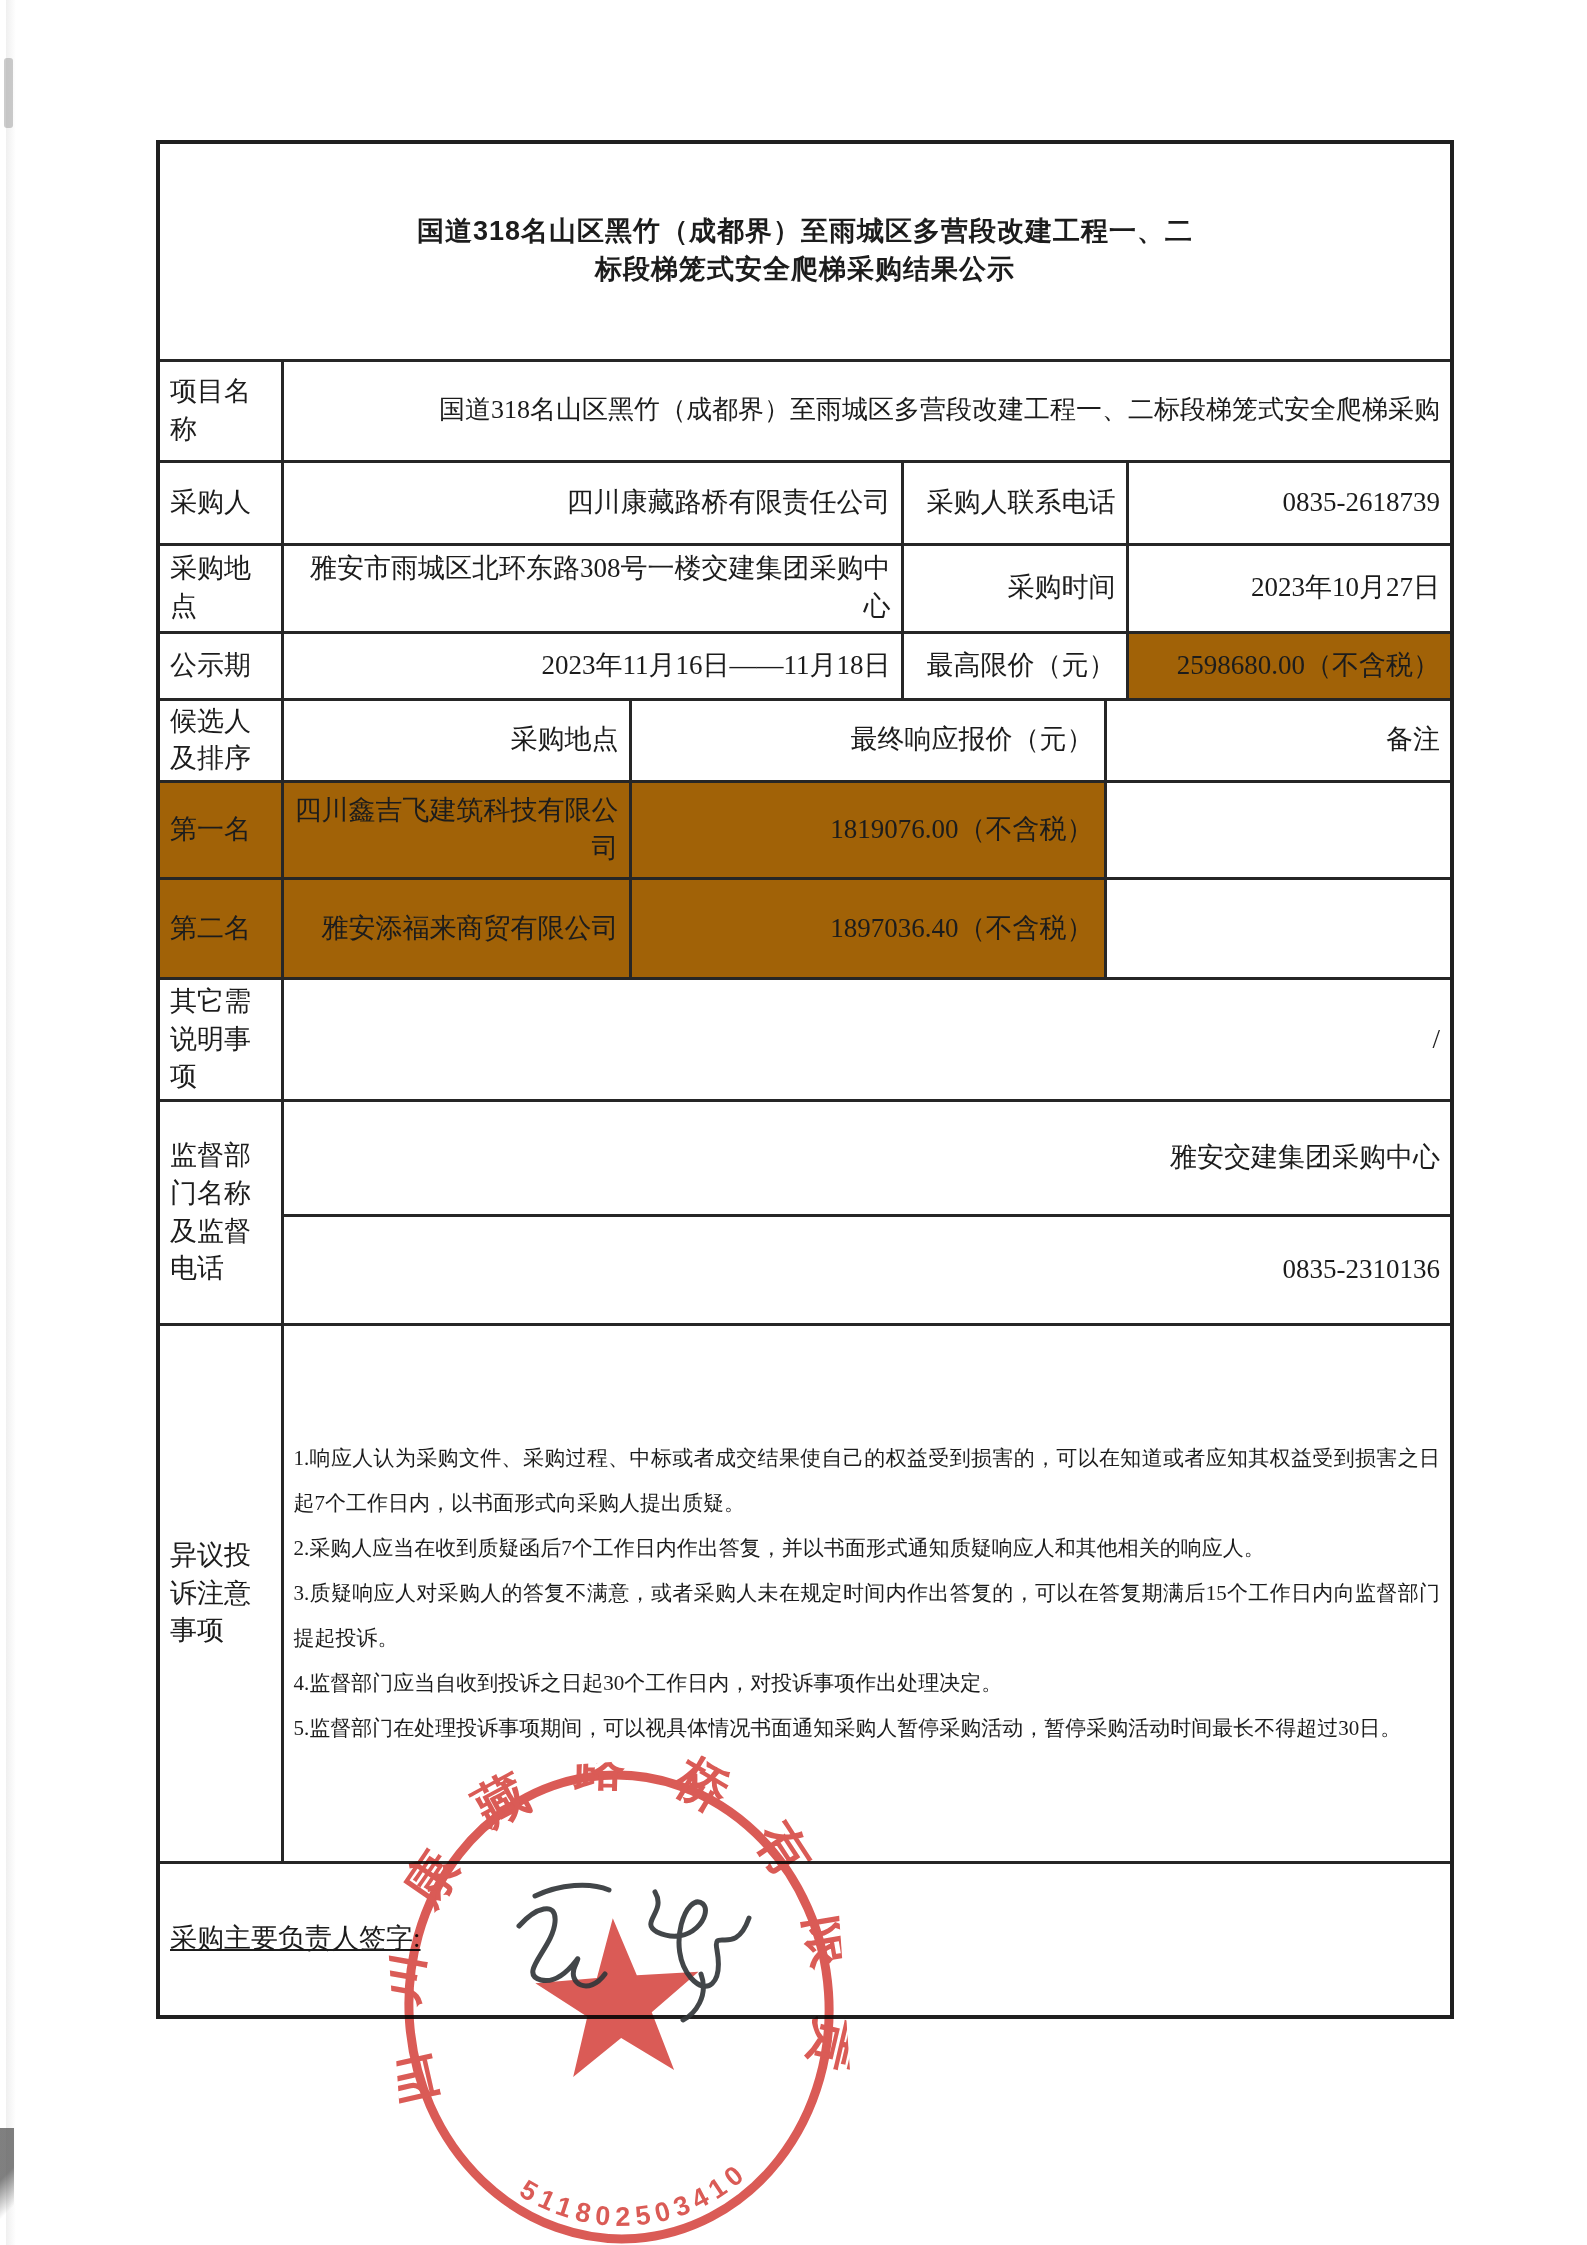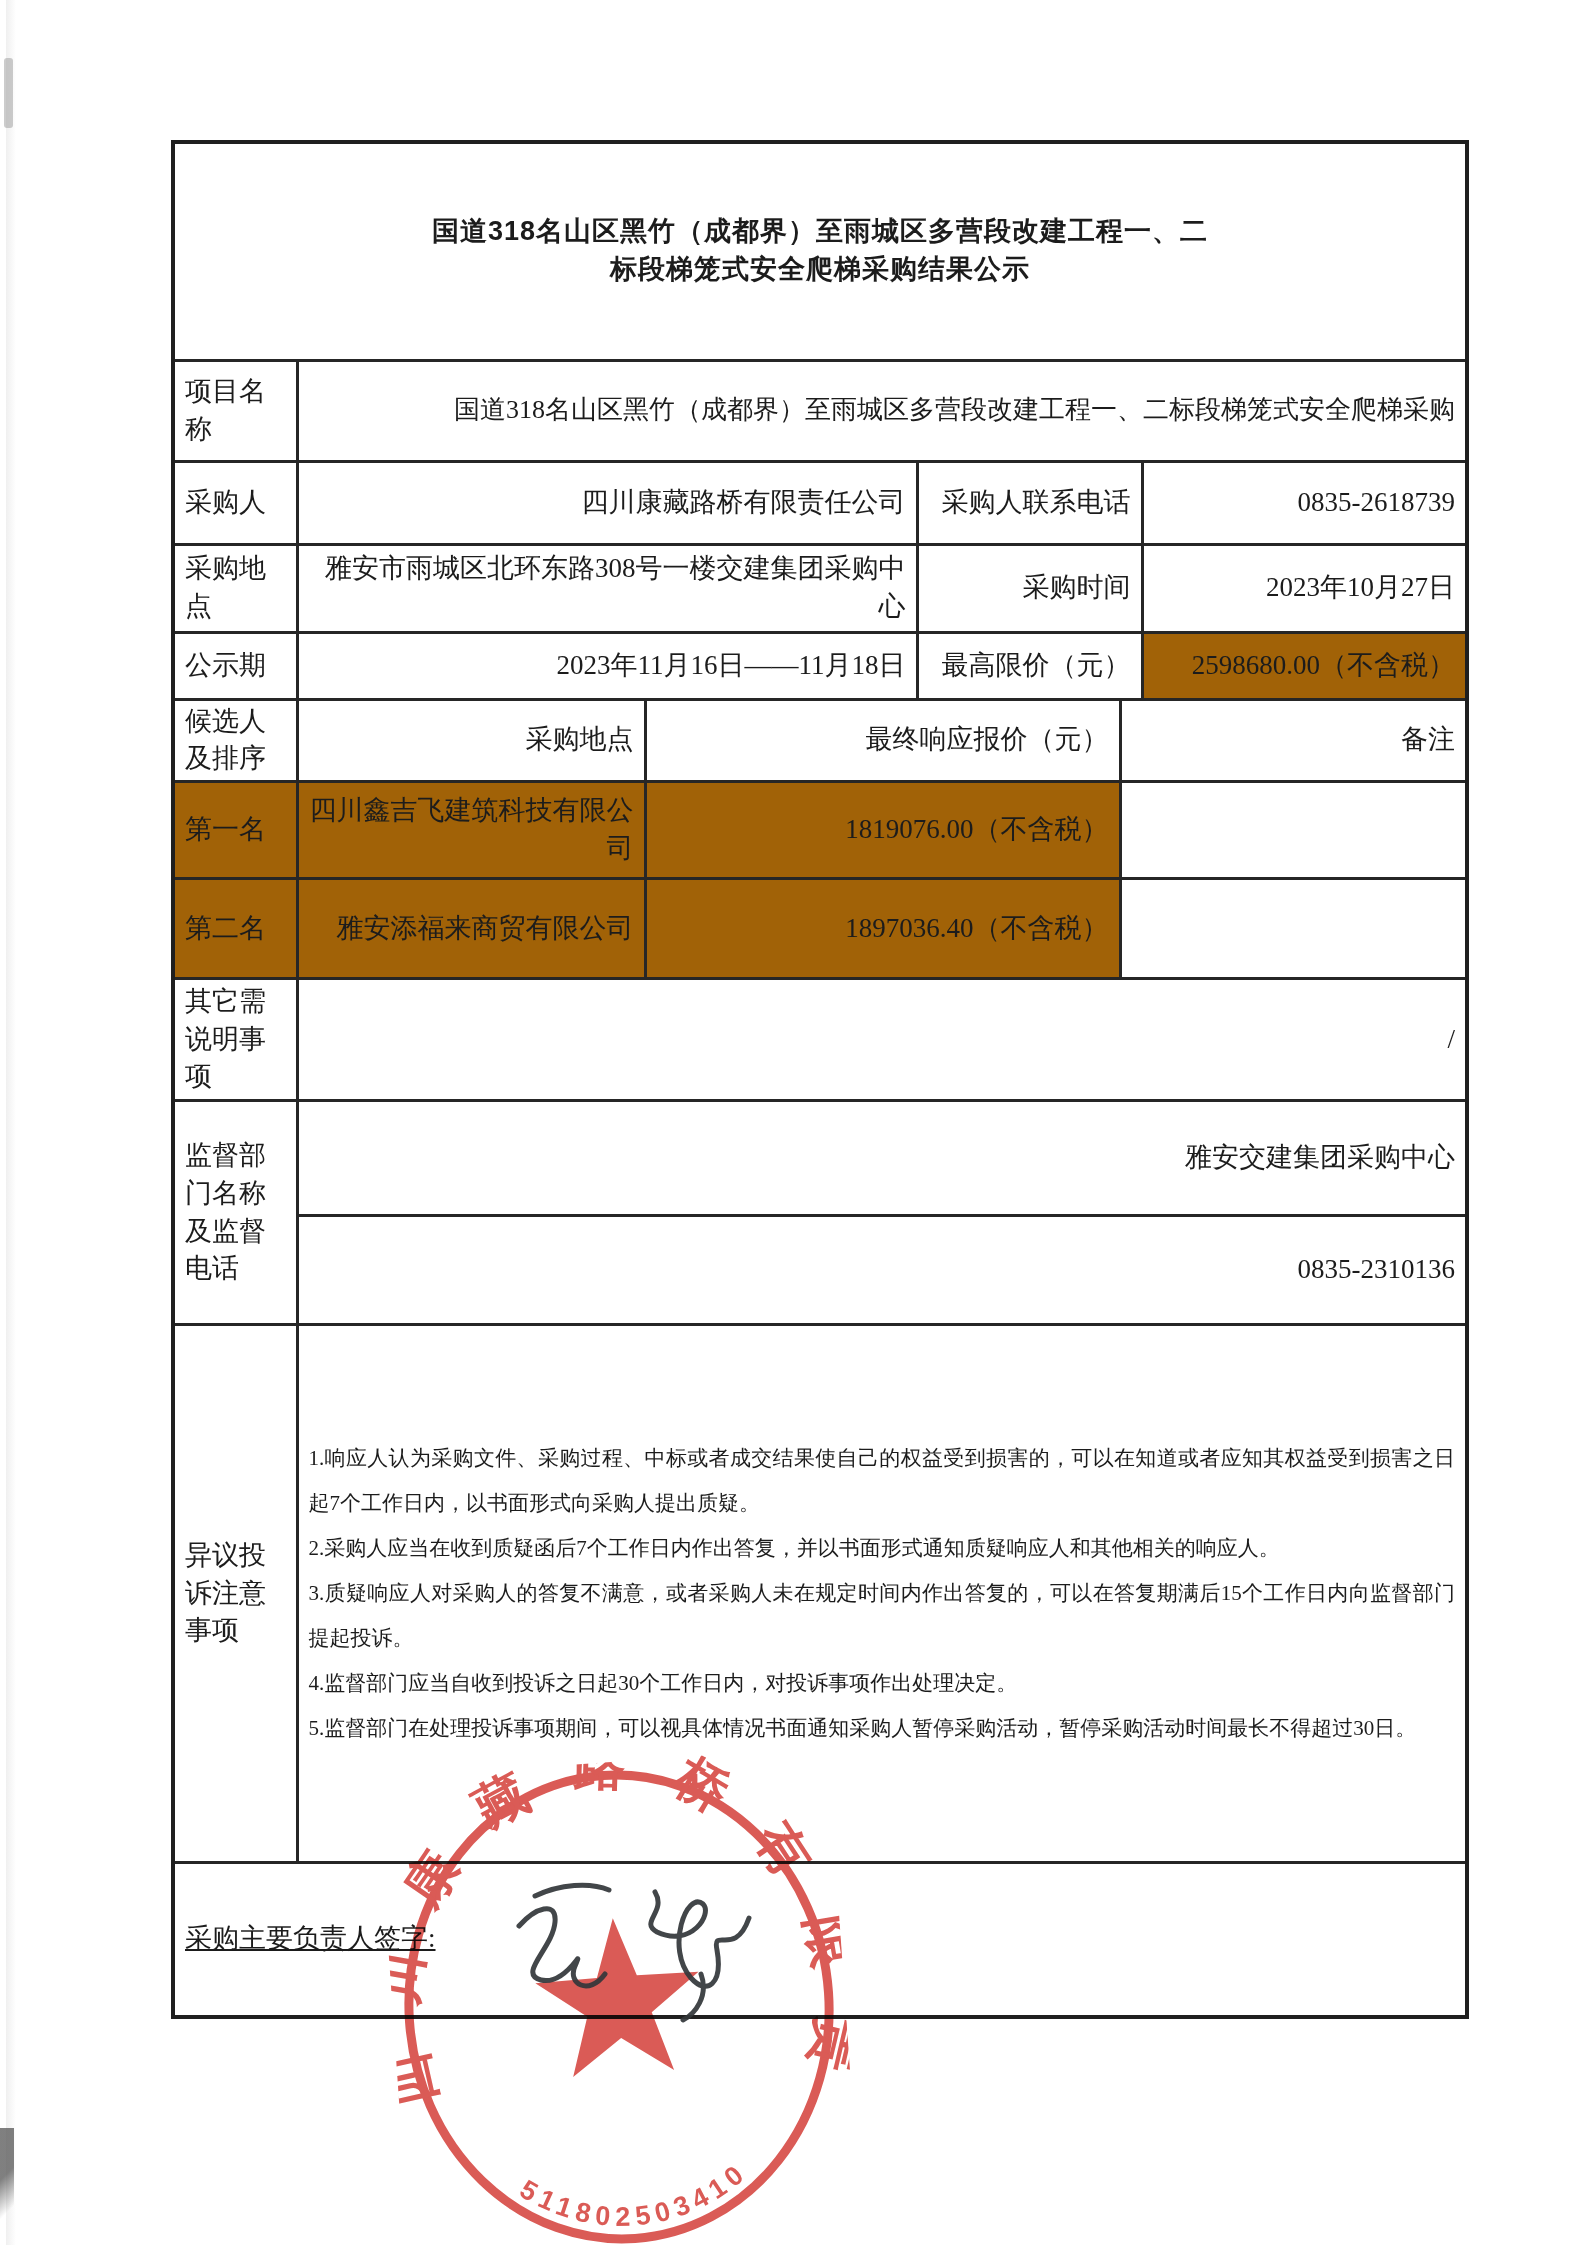--- a/index.html
+++ b/index.html
@@ -12,21 +12,20 @@
     background:linear-gradient(to right,#e3e3e3,#ffffff);opacity:.55;}
   .scan-mark-topleft{position:absolute;left:4px;top:58px;width:9px;height:70px;
     background:#9a9a9a;opacity:.5;border-radius:3px;}
   .scan-mark-bottomleft{position:absolute;left:0;top:2128px;width:14px;height:117px;
     background:linear-gradient(135deg,#555 40%,transparent 70%);opacity:.75;}
 
   table.doc{
     position:absolute;left:156px;top:140px;width:1294px;
     border-collapse:collapse;table-layout:fixed;
     border:4px solid #1f1f1f;
-    margin-left:15px;
   }
   table.doc td{
     border:3px solid #262626;
     font-size:27px;line-height:1.4;
     padding:2px 10px;vertical-align:middle;
     overflow:hidden;
   }
   .title-cell{
     font-family:"Liberation Sans", sans-serif;
     font-weight:700;font-size:42px;line-height:1.62;

